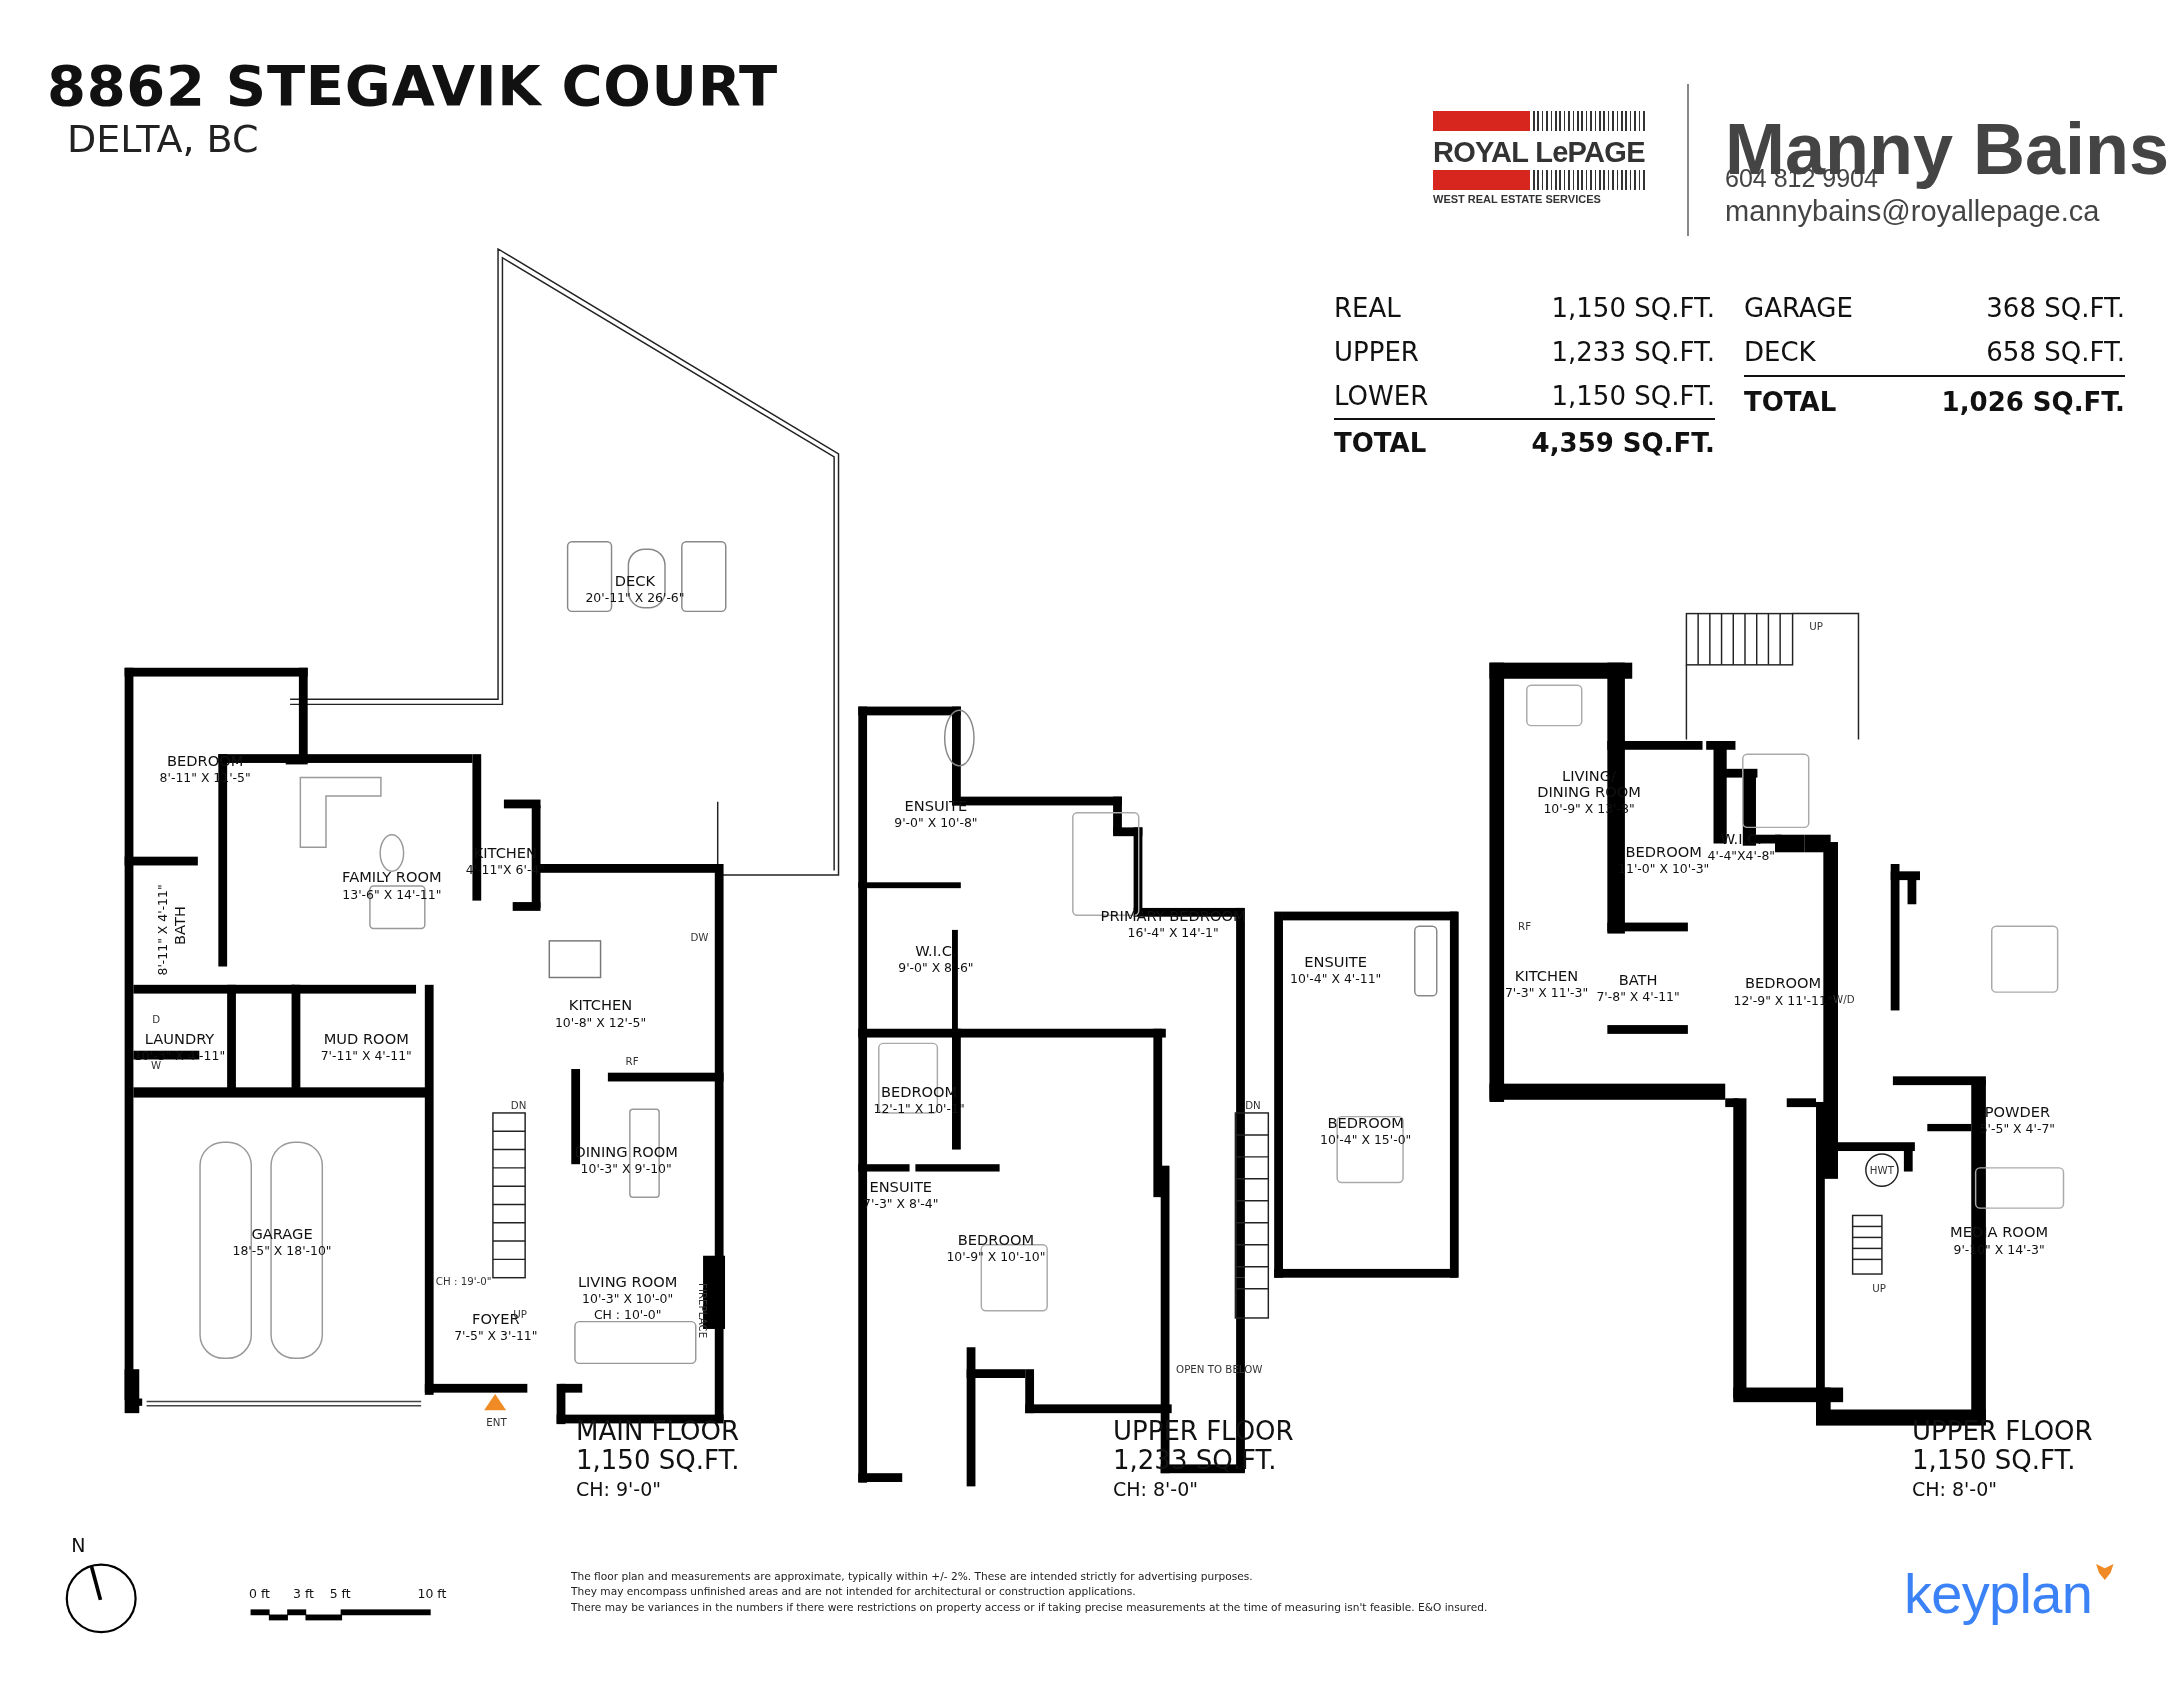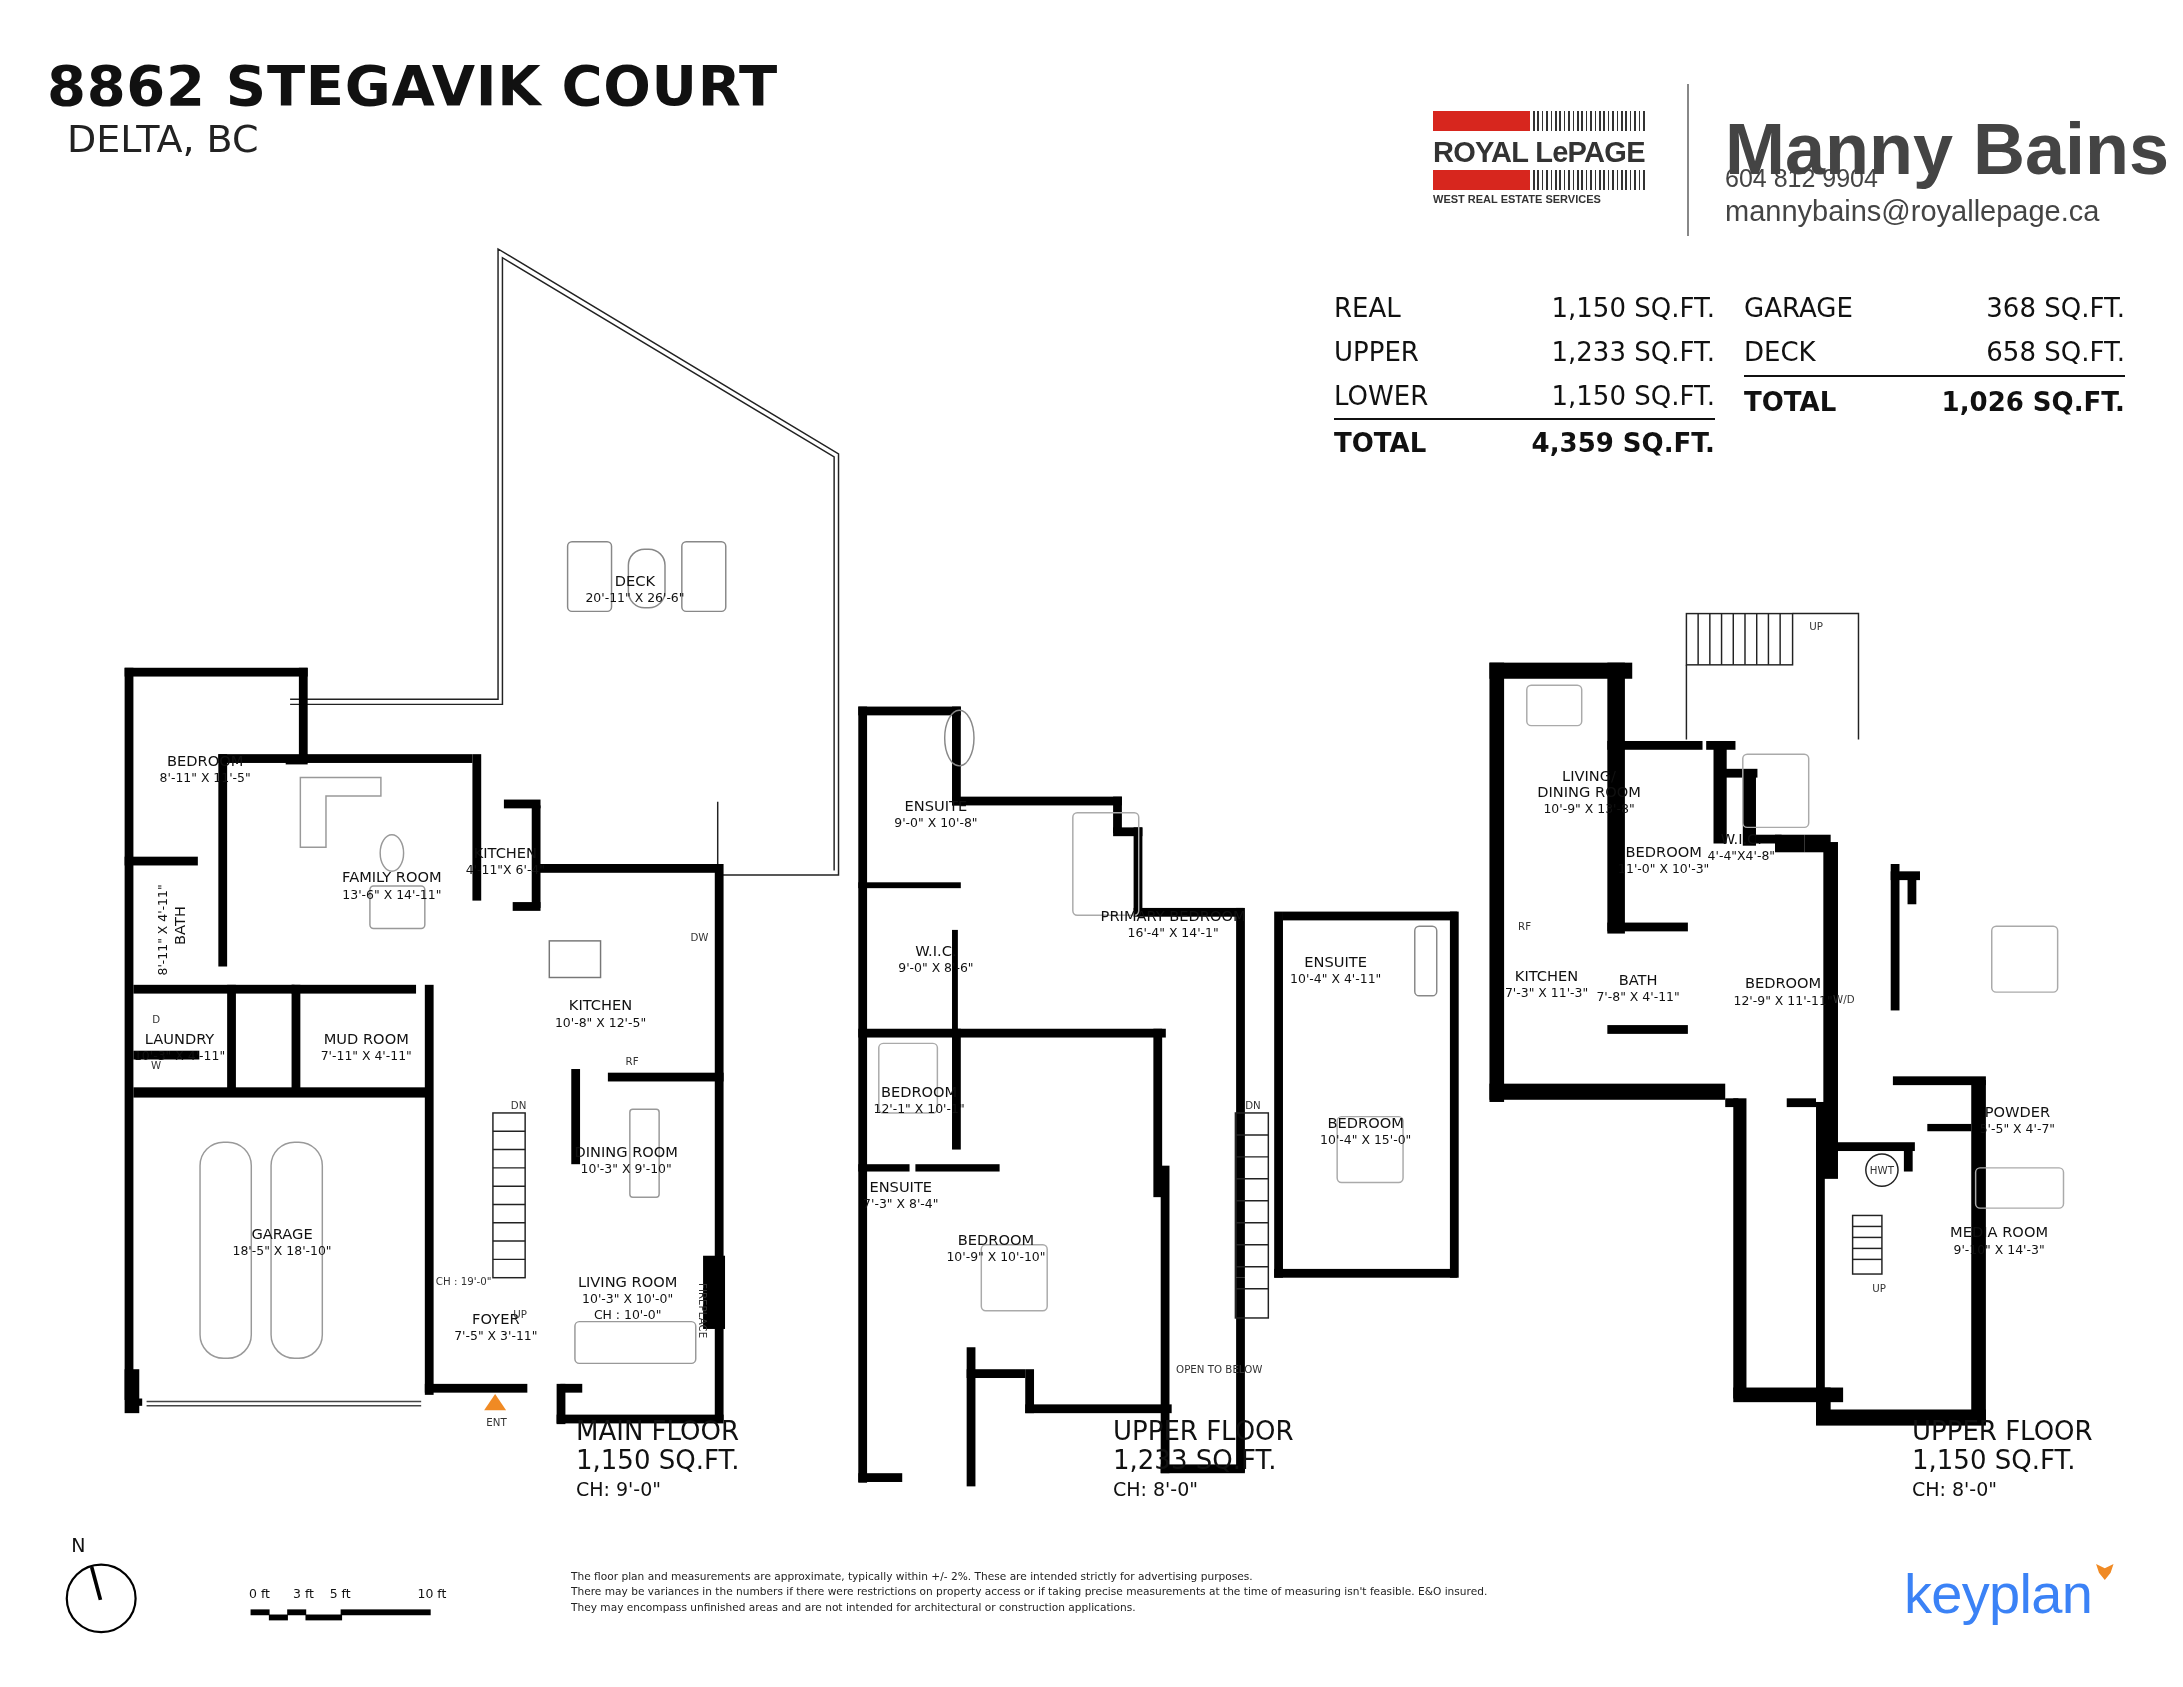--- a/index.html
+++ b/index.html
@@ -405,22 +405,22 @@
   <div class="ch">CH: 8'-0"</div>
 </div>
 <div class="abs floor-label" style="left:1912px;top:1417px">
   <div class="big">UPPER FLOOR</div>
   <div class="big">1,150 SQ.FT.</div>
   <div class="ch">CH: 8'-0"</div>
 </div>
 
 <div class="abs disclaimer">
   <div>The floor plan and measurements are approximate, typically within +/- 2%. These are intended strictly for advertising purposes.</div>
+  <div>They may encompass unfinished areas and are not intended for architectural or construction applications.</div>
   <div>There may be variances in the numbers if there were restrictions on property access or if taking precise measurements at the time of measuring isn't feasible. E&amp;O insured.</div>
-  <div>They may encompass unfinished areas and are not intended for architectural or construction applications.</div>
 </div>
 
 <div class="abs keyplan">
   <span>keyplan</span>
 </div>
 <svg class="abs" style="left:2096px;top:1564px;width:17.6px;height:16px;position:absolute" viewBox="0 0 24 22">
   <polygon points="0,0 12,6 24,0 20,12 12,22 4,12" fill="#f08a24"></polygon>
 </svg>
 
 

